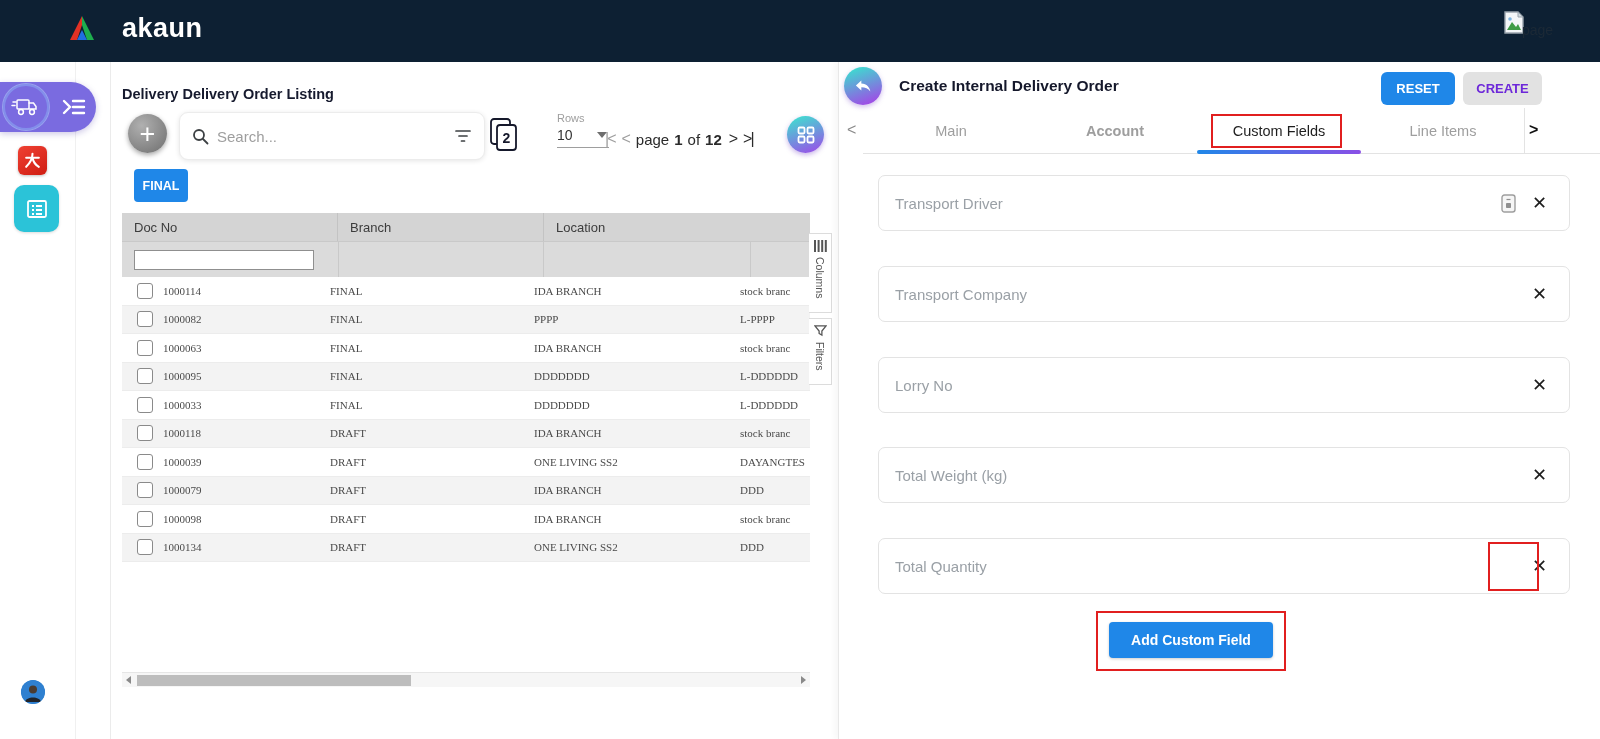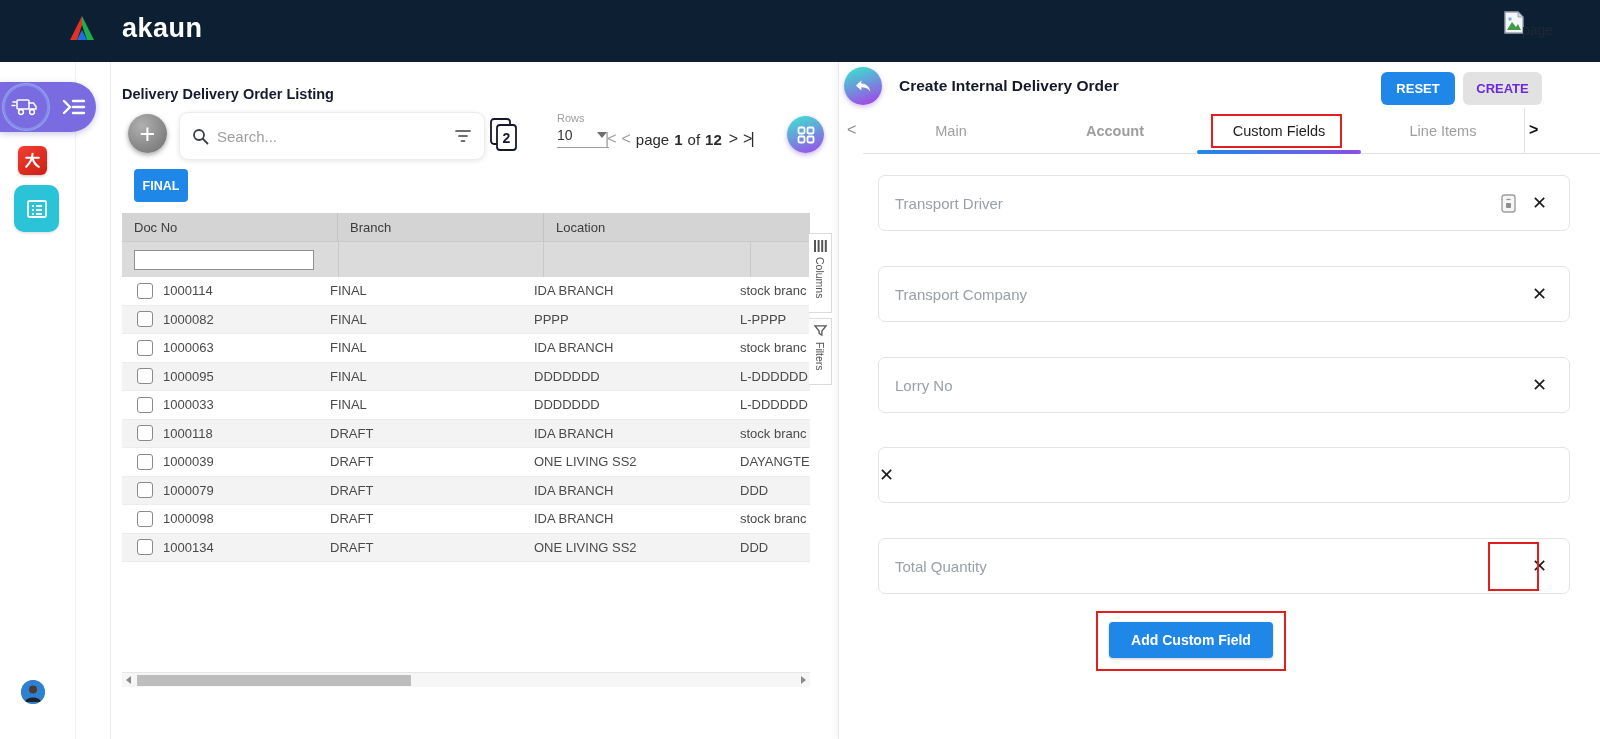--- a/index.html
+++ b/index.html
@@ -46,21 +46,21 @@
   .table { position:absolute; left:11px; top:151px; width:688px; }
   .thead { display:flex; height:28px; background:#d4d4d4; align-items:center; font-size:13px; color:#3c3c3c; }
   .th { padding-left:12px; height:100%; display:flex; align-items:center; border-right:1px solid #c3c3c3; }
   .th1 { width:216px; } .th2 { width:204px; } .th3 { width:206px; } .th4 { flex:1; border-right:none; overflow:hidden; white-space:nowrap; }
   .filter-row { display:flex; height:36px; background:#dbdbdb; align-items:center; border-top:1px solid #c9c9c9; }
   .filter-cell1 { width:216px; display:flex; align-items:center; }
   .filter-input { margin-left:12px; width:180px; height:20px; border:1px solid #8f8f8f; background:#fff; outline:none; font-size:12px; padding:0 4px; }
   .fsep { width:1px; height:100%; background:#c9c9c9; }
   .fc2 { width:204px; height:100%; } .fc3 { width:206px; height:100%; } .fc4 { flex:1; height:100%; }
   .tbody { background:#fff; }
-  .tr { display:flex; align-items:center; height:28.5px; border-bottom:1px solid #ececec; font-size:13px; color:#4a4a4a; }
+  .tr { display:flex; align-items:center; height:28.5px; border-bottom:1px solid #ececec; font-size:11px; color:#4a4a4a;font-family:Liberation Serif, serif; }
   .tr:nth-child(even) { background:#f3f3f3; }
   .cb { width:16px; height:16px; margin-left:15px; border:1.5px solid #8a8a8a; border-radius:3px; background:#fff; cursor:pointer; flex:none; }
   .td { white-space:nowrap; overflow:hidden; }
   .td-doc { width:165px; padding-left:10px; } .td-status { width:204px; padding-left:12px; }
   .td-branch { width:206px; padding-left:12px; } .td-loc { flex:1; padding-left:12px; }
   .hscroll { position:absolute; left:11px; top:610px; width:688px; height:15px; background:#f6f6f6; border-top:1px solid #e6e6e6; display:flex; align-items:center; }
   .hs-arrow { width:13px; height:100%; display:flex; align-items:center; justify-content:center; cursor:pointer; }
   .tri-l { width:0;height:0;border-top:4px solid transparent;border-bottom:4px solid transparent;border-right:5px solid #8a8a8a; }
   .tri-r { width:0;height:0;border-top:4px solid transparent;border-bottom:4px solid transparent;border-left:5px solid #8a8a8a; }
   .hs-track { flex:1; height:100%; position:relative; }
@@ -403,20 +403,21 @@
     </div>
     <div class="field f-1">
       <span class="field-label">Transport Company</span>
       <button class="x-btn">✕</button>
     </div>
     <div class="field f-2">
       <span class="field-label">Lorry No</span>
       <button class="x-btn">✕</button>
     </div>
     <div class="field f-3">
+      <span class="field-label">Total Weight (kg)</span>
       <button class="x-btn">✕</button>
     </div>
     <div class="field f-4">
       <span class="field-label">Total Quantity</span>
       <button class="x-btn">✕</button>
     </div>
 
     <button class="add-btn">Add Custom Field</button>
   </section>
 

